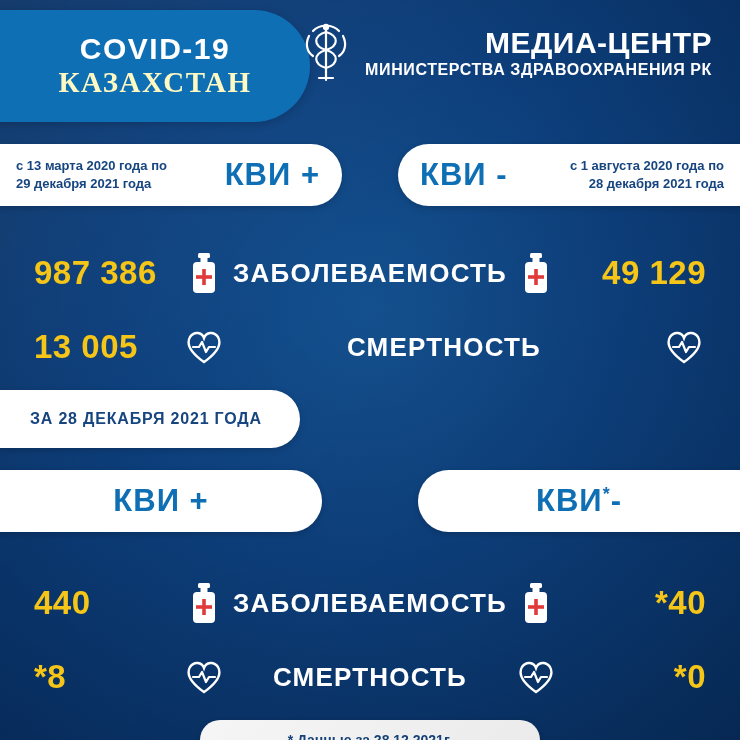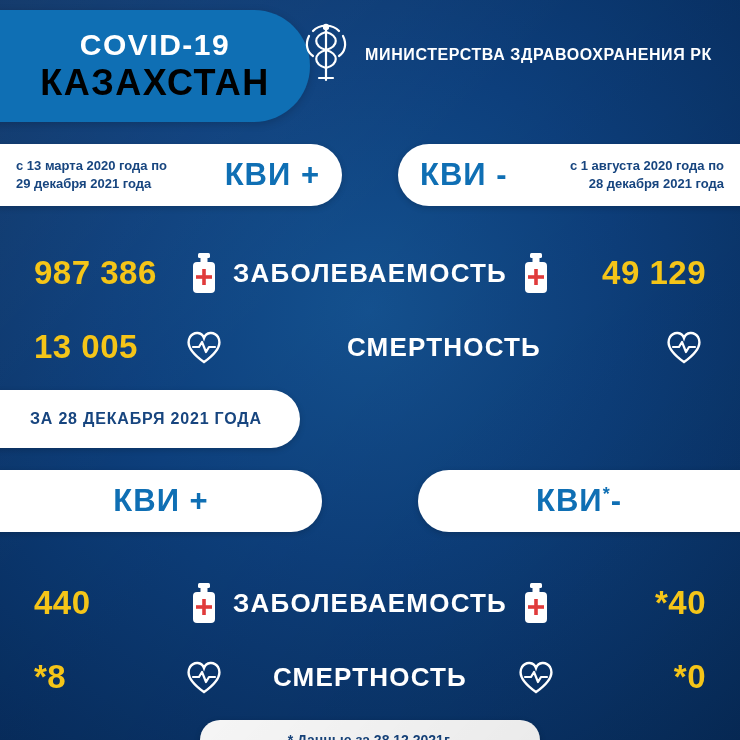--- a/index.html
+++ b/index.html
@@ -52,25 +52,26 @@
     box-sizing: border-box;
   }
   .title-pill .l1 {
     color: #ffffff;
     font-size: 30px;
     font-weight: bold;
     letter-spacing: 1.5px;
     line-height: 1.08;
   }
   .title-pill .l2 {
-    color: #000000;
-    font-size: 36px;
+    color: #fef9c3;
+    font-size: 29px;
     font-weight: bold;
     letter-spacing: 1.5px;
     line-height: 1.15;
+    font-family: Liberation Serif, serif;
   }
 
   .brand {
     position: absolute;
     right: 28px;
     top: 22px;
     display: flex;
     align-items: center;
     gap: 12px;
   }
@@ -295,20 +296,21 @@
           <path d="M27 10 C14 14, 14 24, 27 28 C40 32, 40 42, 27 46"></path>
           <path d="M27 10 C40 14, 40 24, 27 28 C14 32, 14 42, 27 46"></path>
           <path d="M14 9 C20 2, 34 2, 40 9"></path>
           <path d="M10 14 C6 22, 8 30, 14 34"></path>
           <path d="M44 14 C48 22, 46 30, 40 34"></path>
           <path d="M20 56 L34 56"></path>
         </g>
         <circle cx="27" cy="5" r="3.2" fill="#ffffff"></circle>
       </svg>
       <div class="brand-text">
+        <div class="brand-main">МЕДИА-ЦЕНТР</div>
         <div class="brand-sub">МИНИСТЕРСТВА ЗДРАВООХРАНЕНИЯ РК</div>
       </div>
     </div>
   </div>
 
   <div class="pill-row">
     <div class="pill pill-left">
       <div class="pill-date" style="white-space: pre-line;">с 13 марта 2020 года по
 29 декабря 2021 года</div>
       <div class="pill-label">КВИ +</div>

